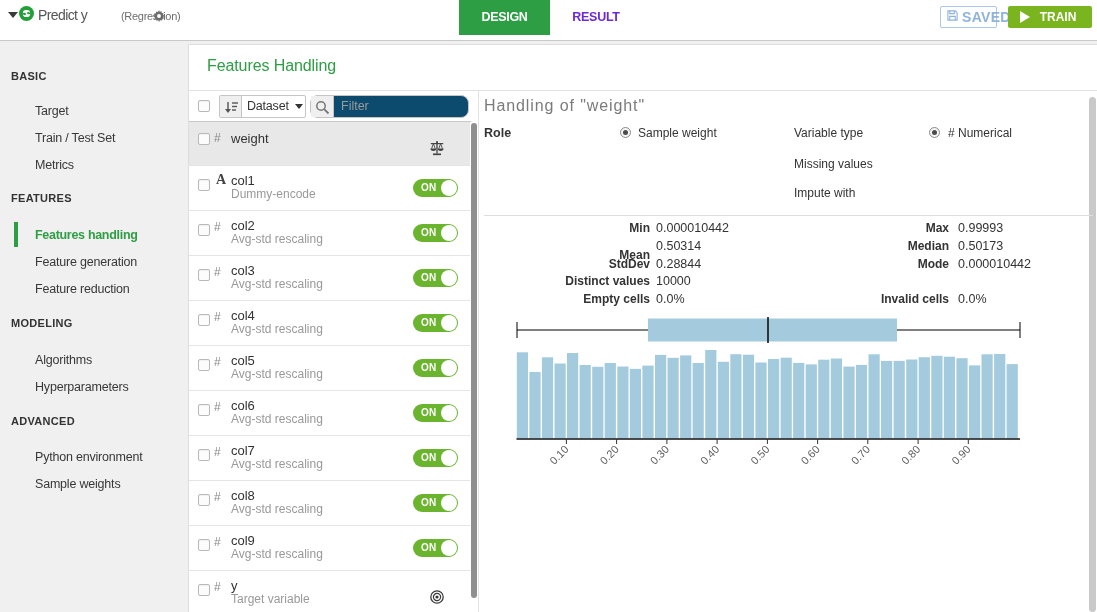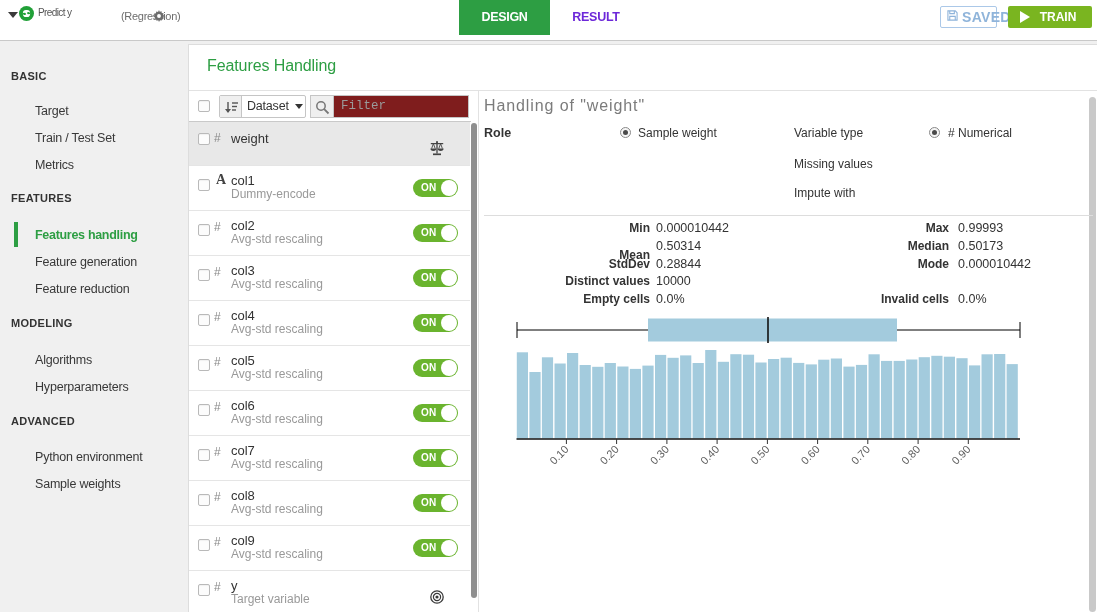--- a/index.html
+++ b/index.html
@@ -2,42 +2,42 @@
 <html><head>
 <meta charset="utf-8">
 <style>
 html,body{margin:0;padding:0;}
 body{width:1097px;height:612px;font-family:"Liberation Sans",sans-serif;background:#f0f0f0;overflow:hidden;}
 #app{position:relative;width:1097px;height:612px;overflow:hidden;}
 .abs{position:absolute;}
 
 #topbar{position:absolute;left:0;top:0;width:1097px;height:40px;background:#fff;border-bottom:1px solid #c9c9c9;}
 #caret1{position:absolute;left:8px;top:12px;width:0;height:0;border-left:5px solid transparent;border-right:5px solid transparent;border-top:6px solid #3a3a3a;}
-#ptitle{position:absolute;left:38px;top:7px;font-size:10px;color:#565656;letter-spacing:-0.6px;}
+#ptitle{position:absolute;left:38px;top:7px;font-size:14px;color:#565656;letter-spacing:-0.6px;}
 #psub{position:absolute;left:91px;top:10px;font-size:11px;color:#6d6d6d;letter-spacing:-0.3px;margin-left:30px;}
 #tab-design{position:absolute;left:459px;top:0;width:91px;height:35px;background:#2d9e43;color:#fff;font-size:12.5px;font-weight:bold;text-align:center;line-height:35px;letter-spacing:-0.3px;}
 #tab-result{position:absolute;left:560px;top:0;width:72px;height:35px;color:#6d28d9;font-size:12.5px;font-weight:bold;text-align:center;line-height:35px;letter-spacing:-0.3px;}
 #btn-saved{position:absolute;left:940px;top:6px;width:55px;height:20px;border:1px solid #abc8e8;border-radius:2px;color:#8fb4da;font-size:14px;font-weight:bold;line-height:20px;text-align:left;letter-spacing:0.3px;background:#fff;}
 #btn-train{position:absolute;left:1008px;top:6px;width:84px;height:22px;background:#7ab520;border-radius:2px;color:#fff;font-size:12px;font-weight:bold;line-height:22px;text-align:center;}
 
 .side-h{position:absolute;left:11px;font-size:11px;font-weight:bold;color:#333;letter-spacing:0.3px;}
 .side-i{position:absolute;left:35px;font-size:12.5px;color:#383838;letter-spacing:-0.2px;}
 #side-active{position:absolute;left:35px;font-size:12.5px;font-weight:bold;color:#2d9e43;letter-spacing:-0.3px;}
 #side-bar{position:absolute;left:14px;top:222px;width:4px;height:25px;background:#2d9e43;}
 
 #panel{position:absolute;left:188px;top:44px;width:909px;height:568px;background:#fff;border-left:1px solid #ddd;border-top:1px solid #ddd;}
 #ftitle{position:absolute;left:207px;top:57px;font-size:16px;color:#2d9e43;letter-spacing:-0.1px;}
 #titleline{position:absolute;left:189px;top:90px;width:908px;height:1px;background:#e2e2e2;}
 
 .cb{position:absolute;width:10px;height:10px;border:1px solid #b9b9b9;border-radius:2px;background:#fcfcfc;box-shadow:inset 0 1px 1px rgba(0,0,0,0.05);}
 #tb-group{position:absolute;left:219px;top:95px;width:85px;height:21px;border:1px solid #c5c5c5;border-radius:2px;background:#fff;}
 #tb-sorticon{position:absolute;left:0;top:0;width:21px;height:21px;background:#efefef;border-right:1px solid #c5c5c5;}
 #tb-dslabel{position:absolute;left:27px;top:3px;font-size:12.5px;color:#333;letter-spacing:-0.2px;}
 #tb-dscaret{position:absolute;left:75px;top:8px;width:0;height:0;border-left:4px solid transparent;border-right:4px solid transparent;border-top:5px solid #333;}
-#fl-group{position:absolute;left:310px;top:95px;width:157px;height:21px;border:1px solid #c5c5c5;border-radius:0;background:#7f1d1d;font-family:Liberation Mono, monospace;}
+#fl-group{position:absolute;left:310px;top:95px;width:157px;height:21px;border:1px solid #c5c5c5;border-radius:8px;background:#0c4a6e;}
 #fl-icon{position:absolute;left:0;top:0;width:22px;height:21px;background:#efefef;border-right:1px solid #c5c5c5;}
 #fl-ph{position:absolute;left:30px;top:3px;font-size:12.5px;color:#9a9a9a;}
 #toolline{position:absolute;left:189px;top:121px;width:282px;height:1px;background:#c9c9c9;}
 
 .row{position:absolute;left:189px;width:281px;height:44px;background:#fff;border-bottom:1px solid #e5e5e5;}
 .rname{position:absolute;left:42px;top:7px;font-size:13px;color:#333;}
 .rsub{position:absolute;left:42px;top:21px;font-size:12px;color:#999;}
 .rhash{position:absolute;left:25px;top:9px;font-size:12px;color:#8a8a8a;}
 .rA{position:absolute;left:27px;top:6px;font-size:14px;font-weight:bold;color:#444;font-family:"Liberation Serif",serif;}
 .rcb{left:9px;top:13px;}

